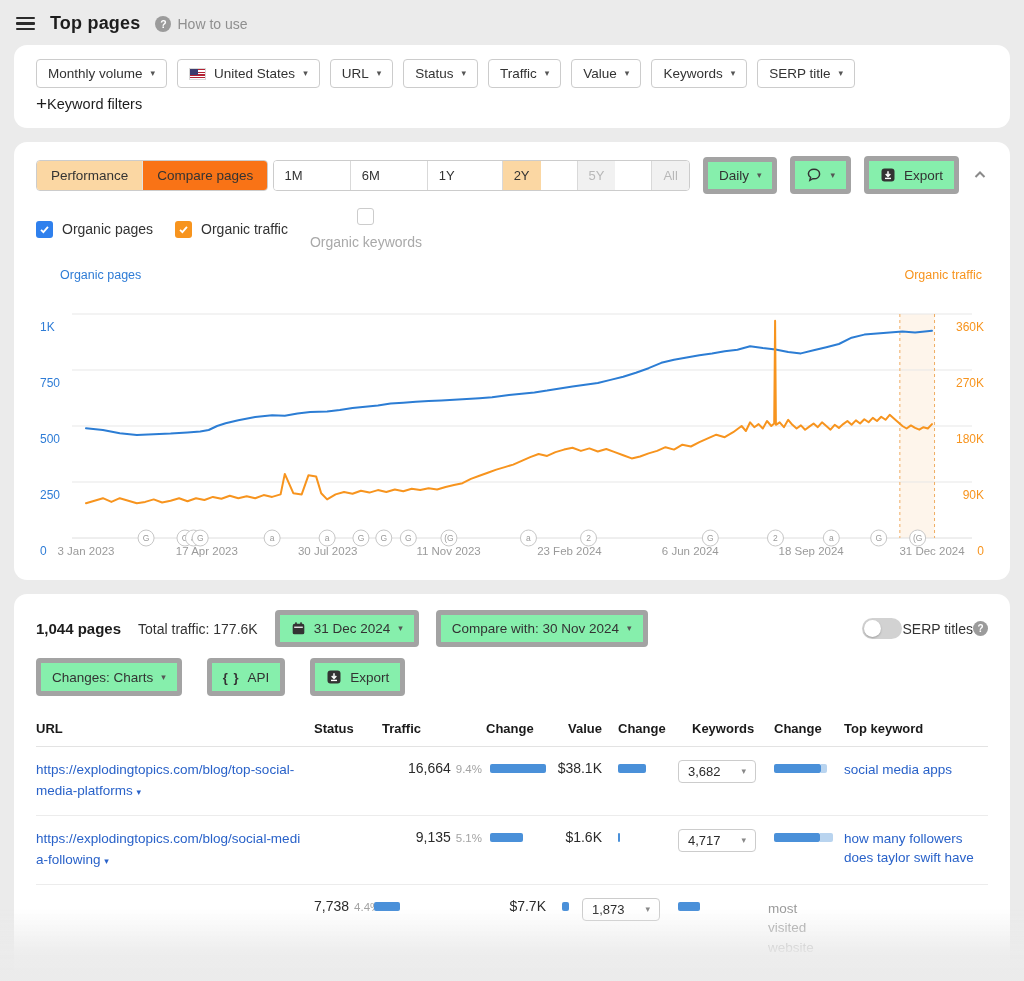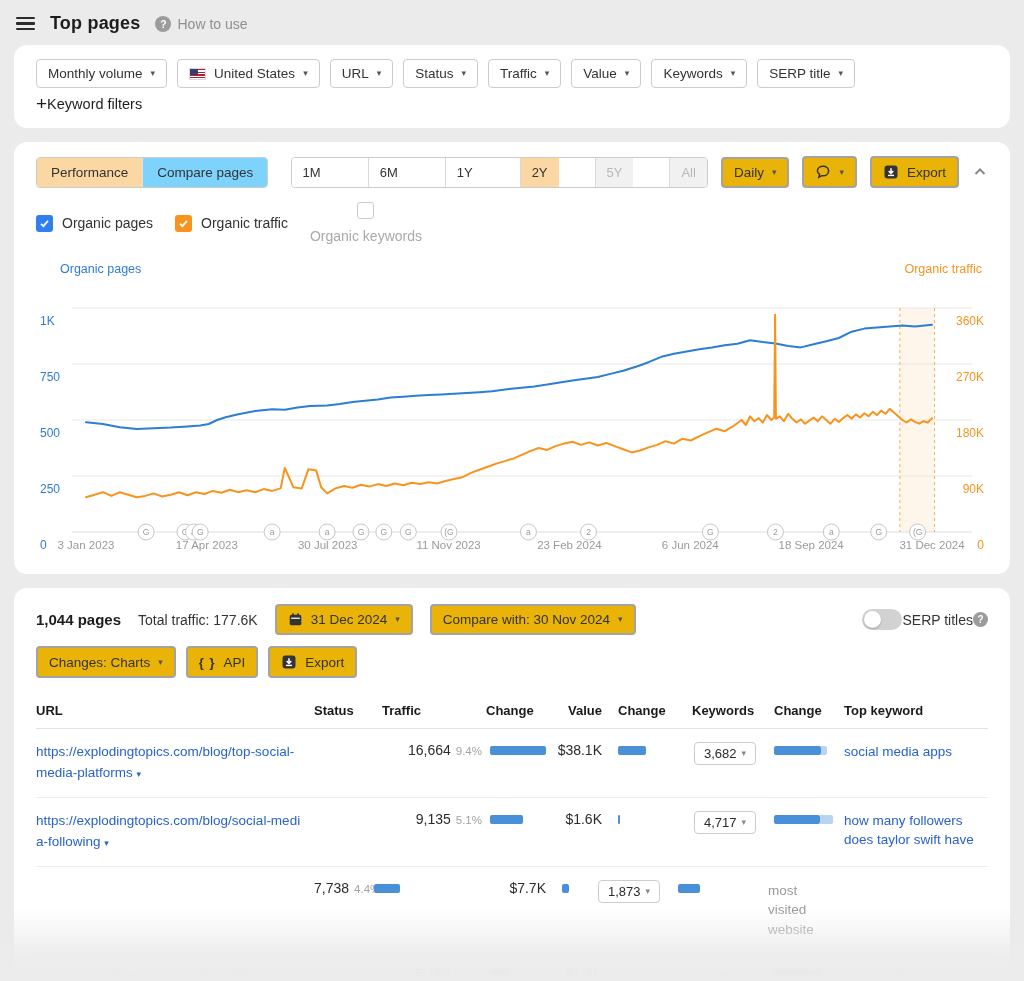--- a/index.html
+++ b/index.html
@@ -31,31 +31,31 @@
   .flag{width:17px;height:12px;border:1px solid #d8d8d8;position:relative;flex:0 0 auto;
     background:repeating-linear-gradient(180deg,#b22234 0 1.4px,#fff 1.4px 2.6px);}
   .flag::after{content:"";position:absolute;left:0;top:0;width:8px;height:6.5px;background:#3c3b6e;}
   .kw-filters{display:flex;align-items:center;margin-top:8px;font-size:14.5px;color:#1d1d1d;cursor:pointer;}
   .plus-icon{font-size:19px;font-weight:400;line-height:14px;color:#1d1d1d;}
   .plus-icon::before{content:"+";}
 
   
   .toolbar{display:flex;align-items:center;justify-content:space-between;}
   .tabs{display:inline-flex;border:1px solid #ccc;border-radius:4px;overflow:hidden;}
-  .tab{padding:7px 14px;font-size:13.5px;color:#333;background:#7dd3fc;cursor:pointer;}
+  .tab{padding:7px 14px;font-size:13.5px;color:#333;background:#f97316;cursor:pointer;}
   .tab + .tab{border-left:1px solid #e2e2e2;}
   .tab.active{background:#fbd7a3;}
   .right-tools{display:flex;align-items:center;gap:13px;}
   .ranges{display:inline-flex;border:1px solid #ccc;border-radius:4px;overflow:hidden;gap:36px;}
   .range{padding:7px 11px;font-size:13px;color:#333;background:#fff;cursor:pointer;}
   .range + .range{border-left:1px solid #d9d9d9;}
   .range.active{background:#fbd7a3;}
   .range.disabled{background:#f1f1f1;color:#b8b8b8;cursor:default;}
-  .btn{display:inline-flex;align-items:center;gap:8px;border:2px solid #a3a3a3;border-radius:4px;
-    background:#eab308;padding:6px 11px;font-size:13.5px;color:#333;cursor:pointer;}
+  .btn{display:inline-flex;align-items:center;gap:8px;border:5px solid #a3a3a3;border-radius:4px;
+    background:#86efac;padding:6px 11px;font-size:13.5px;color:#333;cursor:pointer;}
   .chev-up{color:#8a8a8a;display:flex;align-items:center;cursor:pointer;}
 
   
   .toggles-row{display:flex;align-items:center;gap:22px;margin-top:14px;}
   .toggle-item{display:flex;align-items:center;gap:9px;font-size:14px;color:#333;cursor:pointer;}
   .cb{width:17px;height:17px;border-radius:3px;display:inline-flex;align-items:center;justify-content:center;}
   .cb.unchecked{border:1.5px solid #ccc;background:#fff;}
   .toggle-item.muted{color:#a9a9a9;flex-direction:column;}
 
   
@@ -63,21 +63,21 @@
   .legend-row{display:flex;justify-content:space-between;font-size:12.5px;padding:0 6px 2px 24px;}
 
   
   .table-top{display:flex;align-items:center;gap:17px;}
   .pages-count{font-size:15px;font-weight:700;color:#1d1d1d;}
   .total-traffic{font-size:14px;color:#333;}
   .serp-right{margin-left:auto;display:flex;align-items:center;font-size:14px;color:#333;}
   .switch{width:40px;height:21px;border-radius:11px;background:#d2d2d2;position:relative;cursor:pointer;}
   .switch .knob{position:absolute;left:2px;top:2px;width:17px;height:17px;border-radius:50%;background:#fff;
     box-shadow:0 1px 2px rgba(0,0,0,.25);}
-  .table-actions{display:flex;gap:10px;margin-top:11px;}
+  .table-actions{display:flex;gap:25px;margin-top:11px;}
   .braces-icon{font-weight:700;font-size:13px;letter-spacing:1px;}
   .braces-icon::before{content:"{ }";}
 
   .grid-row{display:grid;grid-template-columns:278px 56px 116px 60px 56px 64px 96px 76px 1fr;align-items:start;}
   .thead{margin-top:16px;padding:9px 0 10px 0;border-bottom:1px solid #e3e3e3;font-size:13px;font-weight:700;color:#1a1a1a;}
   .th{cursor:pointer;}
   .th.c3{padding-left:12px;}
   .th.c5{text-align:right;}
   .th.c6{padding-left:16px;}
   .th.c7{padding-left:26px;}
@@ -92,21 +92,21 @@
   .traffic-cell{text-align:right;white-space:nowrap;padding-right:4px;}
   .num{font-size:14px;color:#2b2b2b;}
   .pct{font-size:11.5px;color:#a3a3a3;margin-left:5px;}
   .barbox{display:flex;margin-top:4px;padding-left:4px;}
   .bar{height:9px;border-radius:2px;background:#4a90d9;}
   .bar.light{background:#b9d4ef;border-radius:0 2px 2px 0;}
   .bar.tan{background:#e0b285;border-radius:0 2px 2px 0;}
   .value-cell{text-align:right;white-space:nowrap;}
   .vchange{padding-left:16px;}
   .kw-cell{display:flex;justify-content:flex-end;padding-right:6px;}
-  .kwbox{display:inline-flex;align-items:center;gap:5px;border:1px solid #ccc;border-radius:4px;
+  .kwbox{display:inline-flex;align-items:center;gap:21px;border:1px solid #ccc;border-radius:4px;
     padding:3px 9px;font-size:13px;color:#2b2b2b;cursor:pointer;background:#fff;}
   .kwbox .caret{color:#888;}
   .kchange{padding-left:12px;}
   .topkw{padding-left:6px;line-height:1.45;}
   .kw-sec{color:#9a9a9a;margin-top:1px;}
 
   .bottom-fade{position:fixed;left:0;right:0;bottom:0;height:72px;pointer-events:none;
     background:linear-gradient(to bottom,rgba(235,235,235,0) 0%,rgba(235,235,235,.88) 60%,#ebebeb 100%);}
 
   svg text{font-family:"Liberation Sans", sans-serif;}

